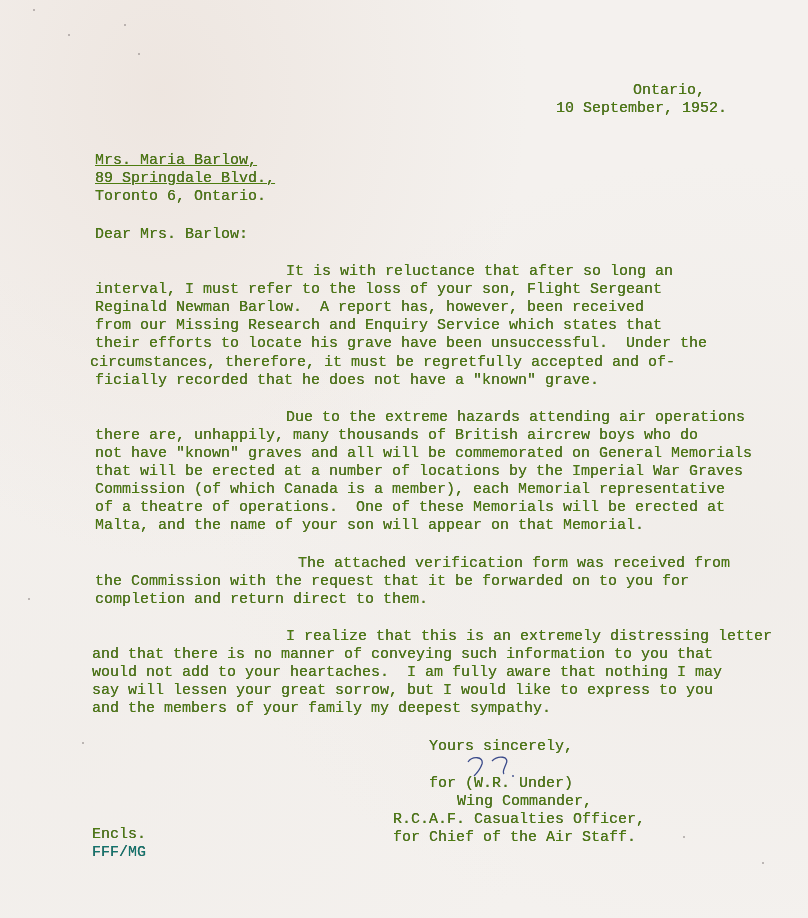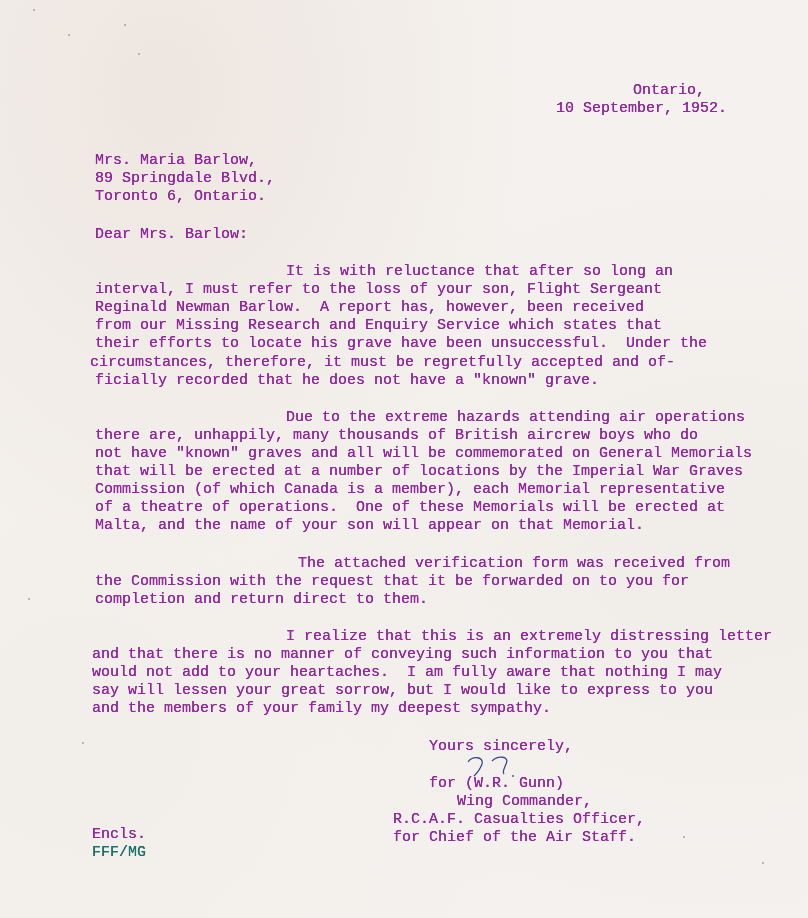--- a/index.html
+++ b/index.html
@@ -13,21 +13,21 @@
     position: relative;
     font-family: "Liberation Mono", "DejaVu Sans Mono", monospace;
     color: #2b2b2b;
   }
   .line {
     position: absolute;
     font-size: 15px;
     line-height: 18px;
     white-space: pre;
     letter-spacing: 0px;
-    color: #a21caf;
+    color: #4d7c0f;
     text-shadow: 0 0 0.4px #444;
   }
   .faint { color: #0f766e; }
   .speck { position: absolute; width: 2px; height: 2px; border-radius: 50%; background: #7a7070; opacity: 0.6; }
   .signature { position: absolute; }
 </style>
 </head>
 <body>
 
 <div>
@@ -38,22 +38,22 @@
   <div class="speck" style="left:138px;top:53px;"></div>
   <div class="speck" style="left:28px;top:598px;"></div>
   <div class="speck" style="left:82px;top:742px;"></div>
   <div class="speck" style="left:762px;top:862px;"></div>
   <div class="speck" style="left:683px;top:836px;"></div>
 
   <div class="line" style="left:633px;top:82px;">Ontario,</div>
   <div class="line" style="left:556px;top:100px;">10 September, 1952.</div>
 
   <div>
-    <div class="line" style="left:95px;top:152px;">Mrs. Maria Barlow,</div>
-    <div class="line" style="left:95px;top:170px;">89 Springdale Blvd.,</div>
+    <div class="line" style="left:95px;top:152px;text-decoration:underline;">Mrs. Maria Barlow,</div>
+    <div class="line" style="left:95px;top:170px;text-decoration:underline;">89 Springdale Blvd.,</div>
     <div class="line" style="left:95px;top:188px;">Toronto 6, Ontario.</div>
   </div>
 
   <div class="line" style="left:95px;top:226px;">Dear Mrs. Barlow:</div>
 
   <div>
     <div class="line" style="left:286px;top:263px;">It is with reluctance that after so long an</div>
     <div class="line" style="left:95px;top:281px;">interval, I must refer to the loss of your son, Flight Sergeant</div>
     <div class="line" style="left:95px;top:299px;">Reginald Newman Barlow.  A report has, however, been received</div>
     <div class="line" style="left:95px;top:317px;">from our Missing Research and Enquiry Service which states that</div>
@@ -88,21 +88,21 @@
 
   <div class="line" style="left:429px;top:738px;">Yours sincerely,</div>
 
   <svg class="signature" width="70" height="30" viewBox="0 0 70 30" style="left:462px;top:752px;">
     <path d="M6 10 C 10 4, 22 4, 20 12 C 18 18, 14 22, 12 24" fill="none" stroke="#3a4a8a" stroke-width="1.3"></path>
     <path d="M30 9 C 36 3, 48 4, 44 12 C 42 17, 40 20, 42 22" fill="none" stroke="#3a4a8a" stroke-width="1.3"></path>
     <circle cx="51" cy="24" r="0.9" fill="#3a4a8a"></circle>
   </svg>
 
   <div>
-    <div class="line" style="left:429px;top:775px;">for (W.R. Gunn)</div>
+    <div class="line" style="left:429px;top:775px;">for (W.R. Under)</div>
     <div class="line" style="left:457px;top:793px;">Wing Commander,</div>
     <div class="line" style="left:393px;top:811px;">R.C.A.F. Casualties Officer,</div>
     <div class="line" style="left:393px;top:829px;">for Chief of the Air Staff.</div>
   </div>
 
   <div class="line" style="left:92px;top:826px;">Encls.</div>
   <div class="line faint" style="left:92px;top:844px;">FFF/MG</div>
 
 </div>
 

